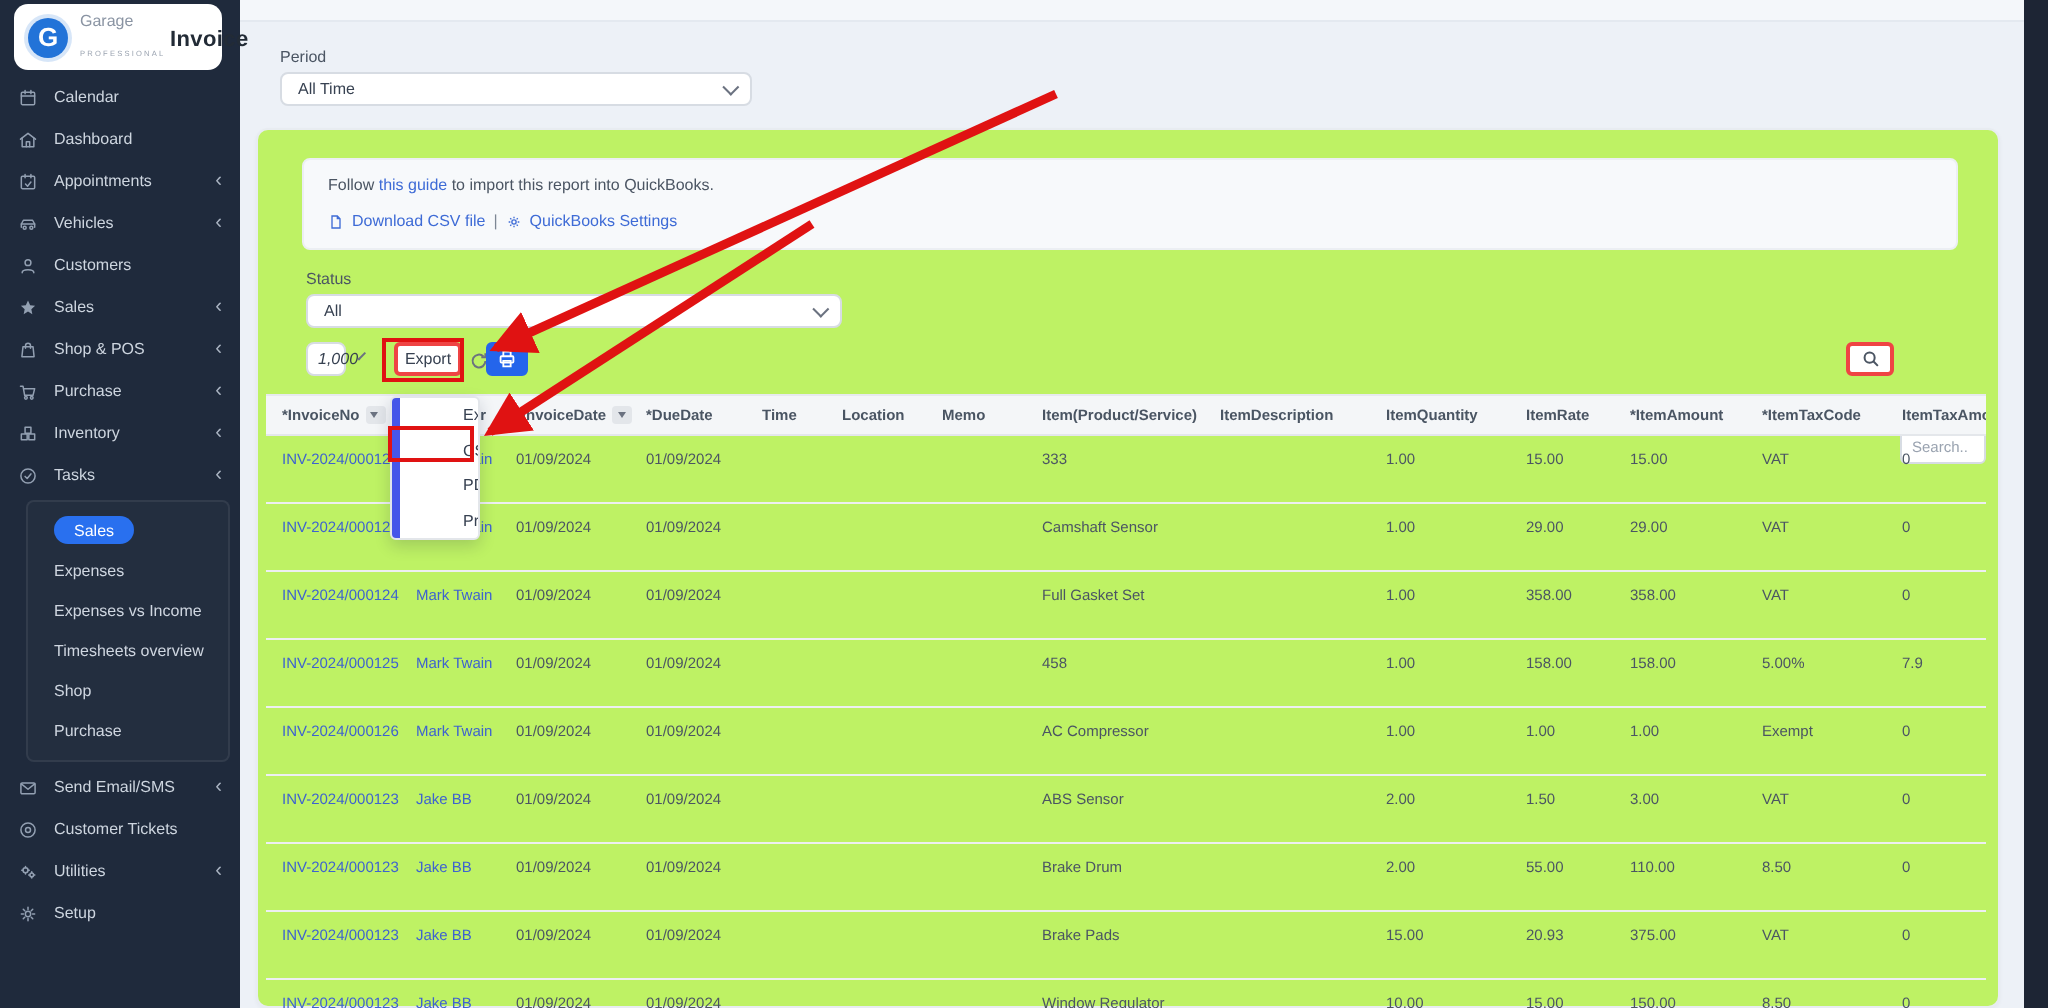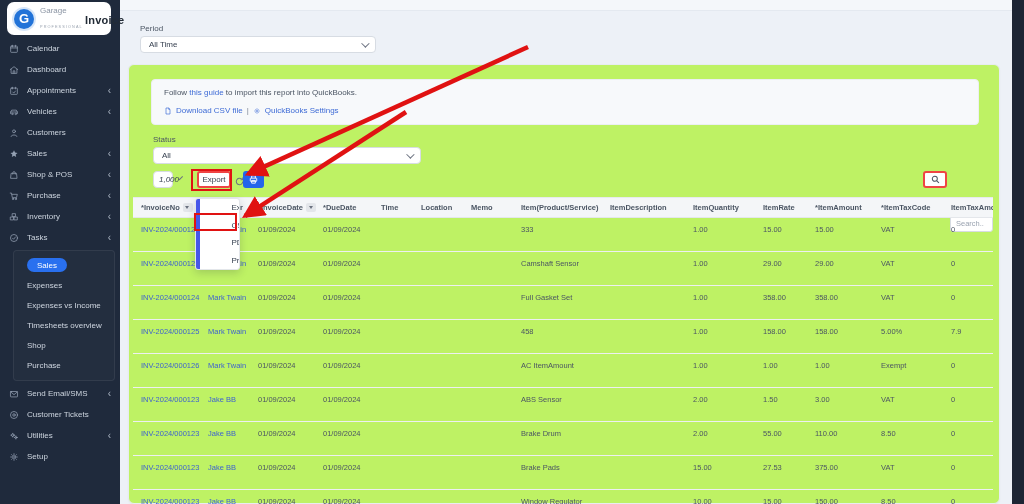--- a/index.html
+++ b/index.html
@@ -432,21 +432,21 @@
               <td>7.9</td>
             </tr>
             <tr>
               <td><a class="tlink">INV-2024/000126</a></td>
               <td><a class="tlink">Mark Twain</a></td>
               <td>01/09/2024</td>
               <td>01/09/2024</td>
               <td></td>
               <td></td>
               <td></td>
-              <td>AC ItemAmount</td>
+              <td>AC Compressor</td>
               <td></td>
               <td>1.00</td>
               <td>1.00</td>
               <td>1.00</td>
               <td>Exempt</td>
               <td>0</td>
             </tr>
             <tr>
               <td><a class="tlink">INV-2024/000123</a></td>
               <td><a class="tlink">Jake BB</a></td>
@@ -483,21 +483,21 @@
               <td><a class="tlink">INV-2024/000123</a></td>
               <td><a class="tlink">Jake BB</a></td>
               <td>01/09/2024</td>
               <td>01/09/2024</td>
               <td></td>
               <td></td>
               <td></td>
               <td>Brake Pads</td>
               <td></td>
               <td>15.00</td>
-              <td>27.53</td>
+              <td>20.93</td>
               <td>375.00</td>
               <td>VAT</td>
               <td>0</td>
             </tr>
             <tr>
               <td><a class="tlink">INV-2024/000123</a></td>
               <td><a class="tlink">Jake BB</a></td>
               <td>01/09/2024</td>
               <td>01/09/2024</td>
               <td></td>

